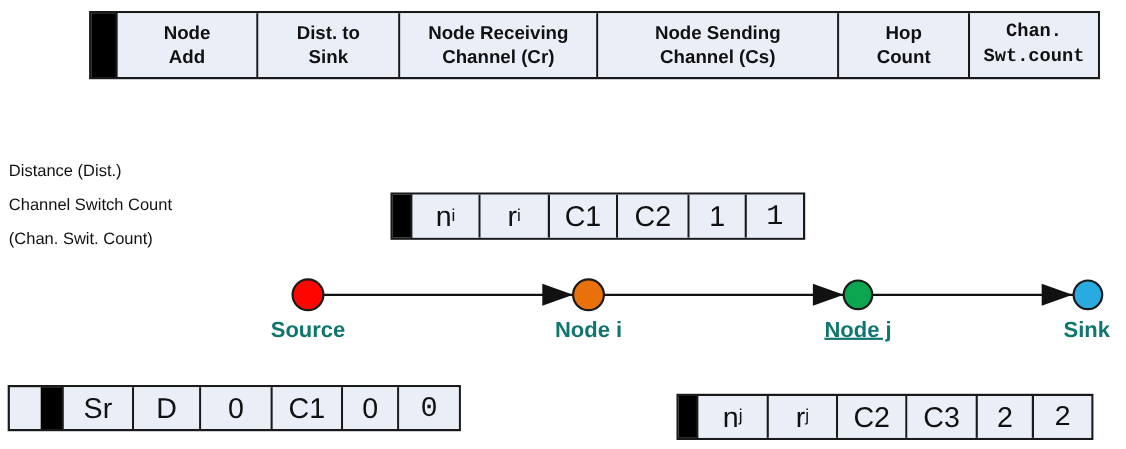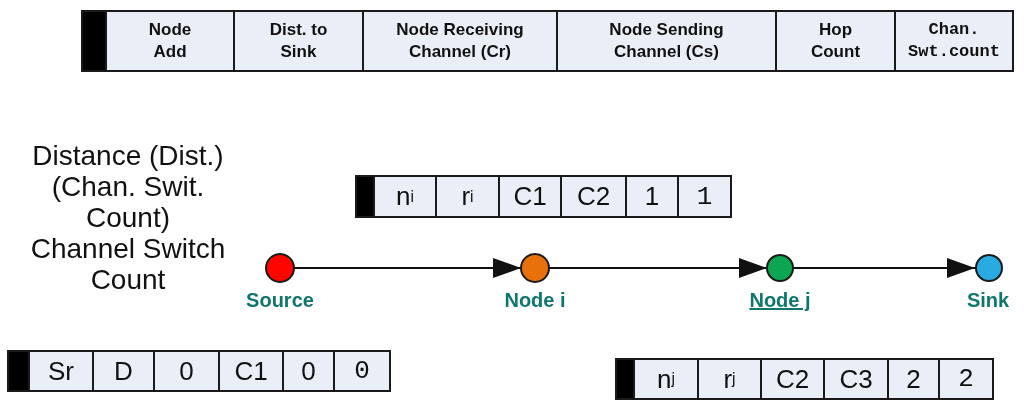--- a/index.html
+++ b/index.html
@@ -39,31 +39,30 @@
     font-weight: bold;
     font-size: 17px;
     line-height: 1.28;
     white-space: pre-line;
   }
 
   
   .packet { font-size: 26px; }
   .packet sub { font-size: 60%; line-height: 0; }
   .packet-i { left: 355px; top: 175px; height: 43px; }
-  .packet-src { left: 7px;  top: 350px; height: 42px; }
+  .packet-src { left: 7px;  top: 350px; height: 42px; padding-left: 28px; }
   .packet-j { left: 615px; top: 358px; height: 42px; }
 
   
   .note {
     position: absolute;
     left: 8px;
     top: 140px;
     width: 240px;
-    text-align: center;
-    font-size: 28px;
+    font-size: 15px;
     line-height: 31px;
     color: #111;
   }
 
   
   .net-svg { position: absolute; left: 0; top: 240px; }
 
   .node-label {
     position: absolute;
     top: 289px;
@@ -81,34 +80,34 @@
 <body>
 
 <div class="canvas">
 
   <div class="strip header-table">
     <div class="cell marker" style="width:24px"></div>
     <div class="cell" style="width:128px">Node
 Add</div>
     <div class="cell" style="width:129px">Dist. to
 Sink</div>
-    <div class="cell" style="width:194px">Node Receiving
+    <div class="cell" style="width:180px">Node Receiving
 Channel (Cr)</div>
     <div class="cell" style="width:219px">Node Sending
 Channel (Cs)</div>
     <div class="cell" style="width:119px">Hop
 Count</div>
     <div class="cell" style="width:116px">Chan.
 Swt.count</div>
   </div>
 
   <div class="note">
     <div>Distance (Dist.)</div>
+    <div>Channel Switch Count</div>
     <div>(Chan. Swit. Count)</div>
-    <div>Channel Switch Count</div>
   </div>
 
   <div class="strip packet packet-i">
     <div class="cell marker" style="width:18px"></div>
     <div class="cell" style="width:62px">
         <span>n</span>
         <sub>i</sub>
       </div>
     <div class="cell" style="width:63px">
         <span>r</span>

